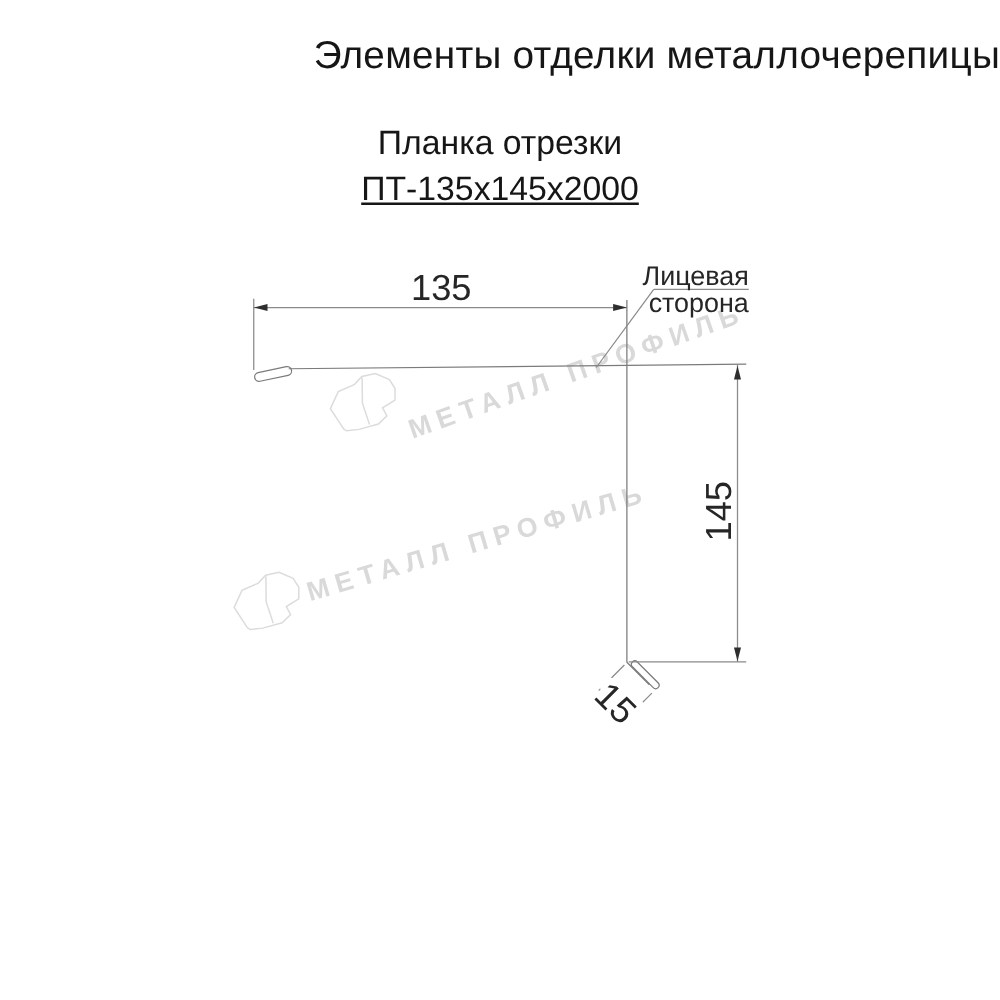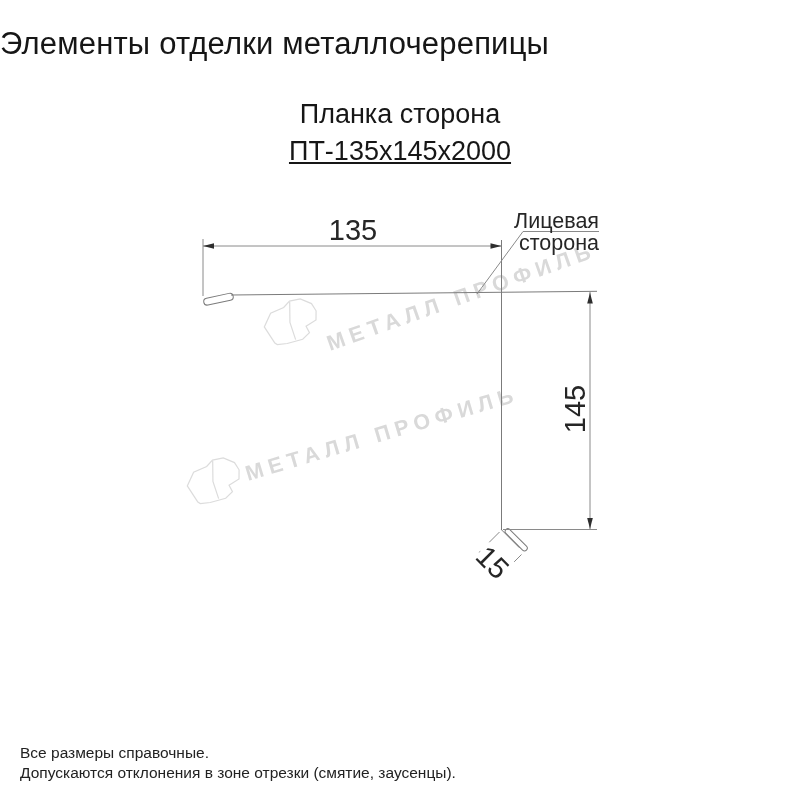--- a/index.html
+++ b/index.html
@@ -1,21 +1,21 @@
 <!DOCTYPE html>
 <html><head>
 <meta charset="utf-8">
 <style>
   html,body{margin:0;padding:0;background:#fff;}
   .page{
     position:relative;width:800px;height:800px;background:#ffffff;overflow:hidden;
     font-family:"Liberation Sans","DejaVu Sans",sans-serif;color:#1b1b1b;
   }
   .title{
-    position:absolute;top:26px;left:0;right:0;text-align:left;
+    position:absolute;top:26px;left:0;right:0;text-align:right;
     font-size:31px;color:#161616;letter-spacing:0.2px;
   }
   .subtitle{
     position:absolute;left:0;right:0;text-align:center;color:#161616;font-size:27px;
   }
   .subtitle.name{top:99px;}
   .subtitle.code{top:136px;text-decoration:underline;}
   .footer{
     position:absolute;left:20px;top:743px;font-size:15.5px;line-height:19.5px;color:#222;
   }
@@ -31,21 +31,21 @@
     font-family:"Liberation Sans","DejaVu Sans",sans-serif;
   }
   .wm-shape{stroke:#dcdcdc;stroke-width:1.2;fill:none;}
 </style>
 </head>
 <body>
 
 <div class="page">
 
   <div class="title">Элементы отделки металлочерепицы</div>
-  <div class="subtitle name">Планка сторона</div>
+  <div class="subtitle name">Планка отрезки</div>
   <div class="subtitle code">ПТ-135х145х2000</div>
 
   <svg class="diagram" viewBox="0 0 800 800">
     <defs>
       <g id="mp-logo">
         <path class="wm-shape" d="M10,39 L3,21 L12,9 L26,6 L33,1 L44,1 L54,8 L57,16 L55,25 L44,29 L46,36 L38,41 L22,42 L12,41 Z"></path>
         <path class="wm-shape" d="M33,2 L29,22 L31,40"></path>
       </g>
     </defs>
 
@@ -104,18 +104,14 @@
     </g>
 
     <g>
       <line class="thin" x1="523" y1="231.5" x2="599" y2="231.5"></line>
       <line class="thin" x1="523" y1="231.5" x2="477" y2="294"></line>
       <text class="lbl" x="599" y="228" text-anchor="end">Лицевая</text>
       <text class="lbl" x="599" y="249.5" text-anchor="end">сторона</text>
     </g>
   </svg>
 
-  <div class="footer">
-    <div>Все размеры справочные.</div>
-    <div>Допускаются отклонения в зоне отрезки (смятие, заусенцы).</div>
-  </div>
 
 </div>
 
 </body></html>

